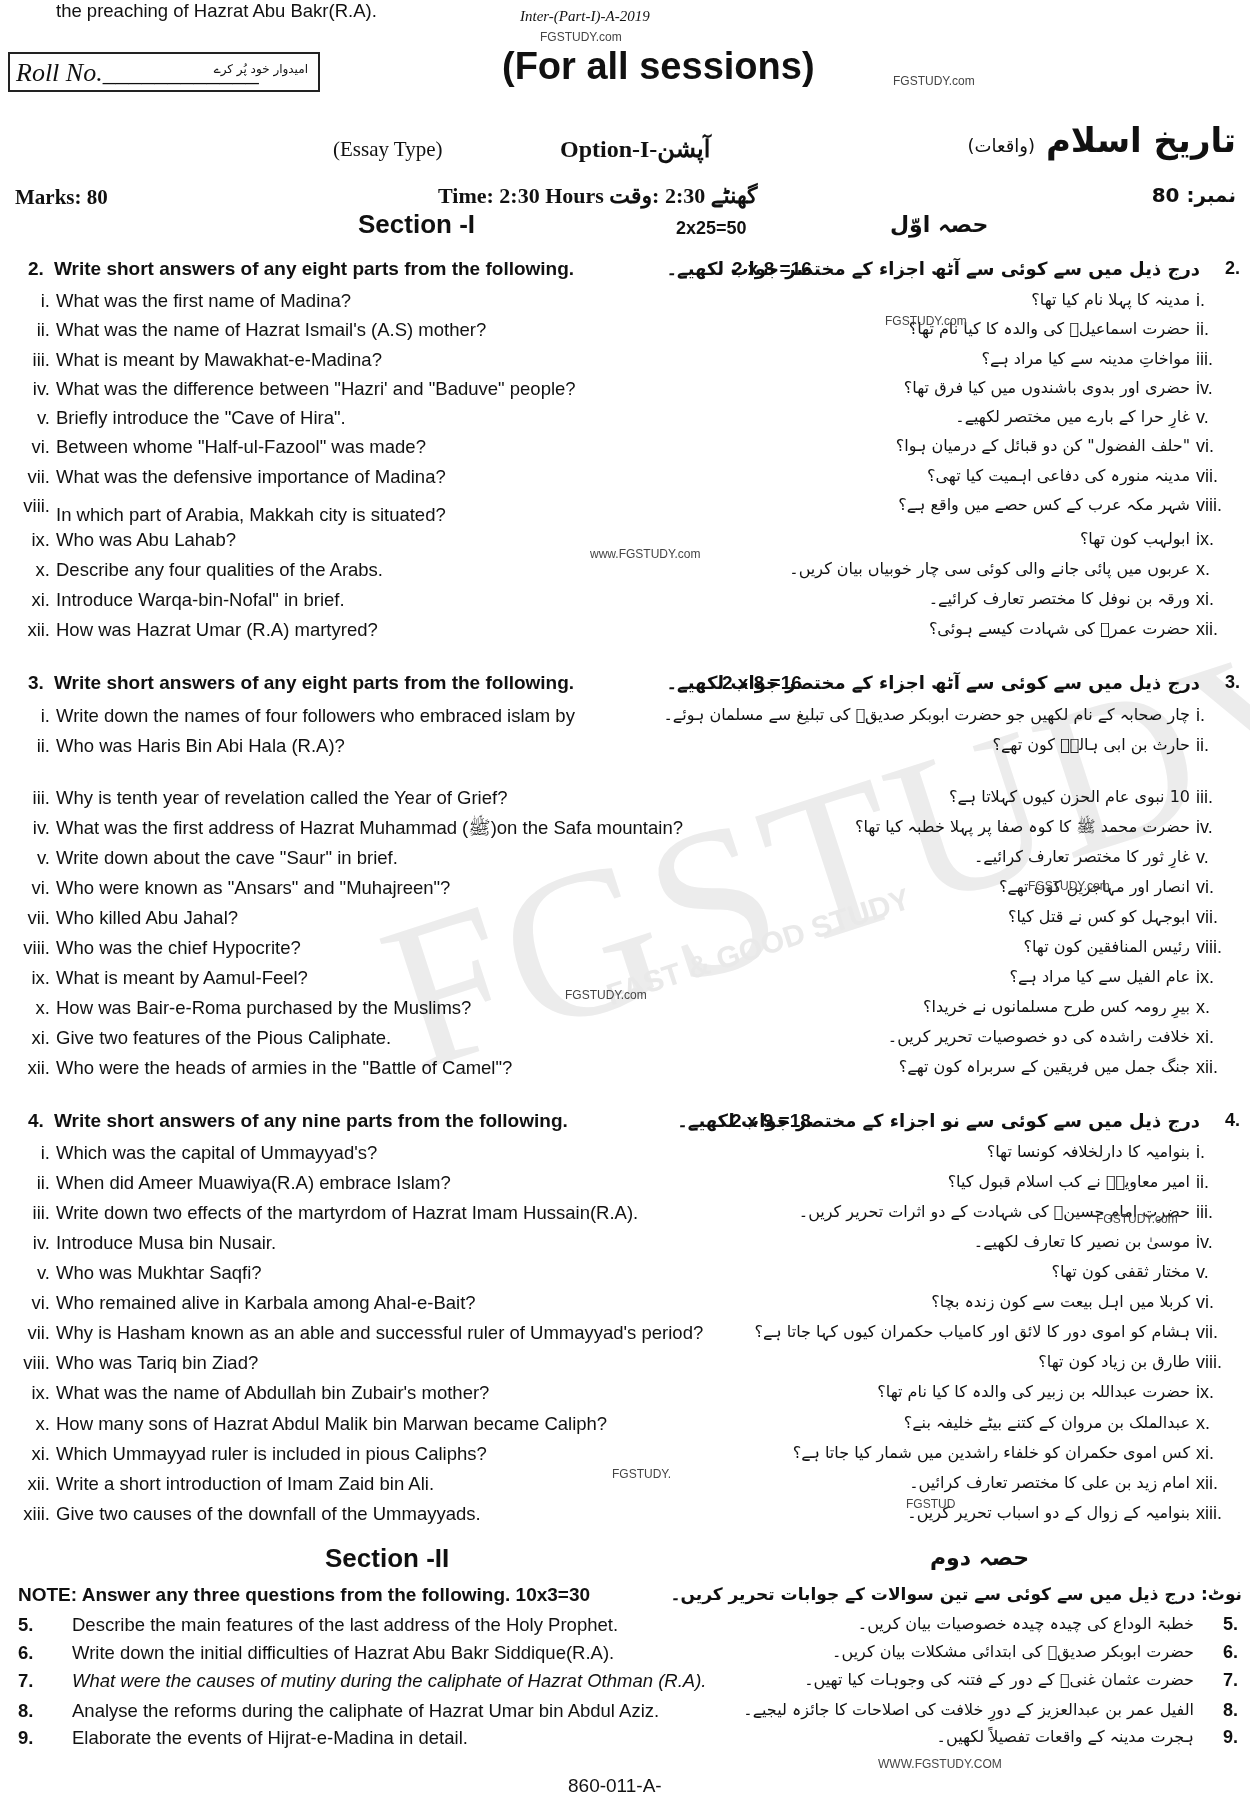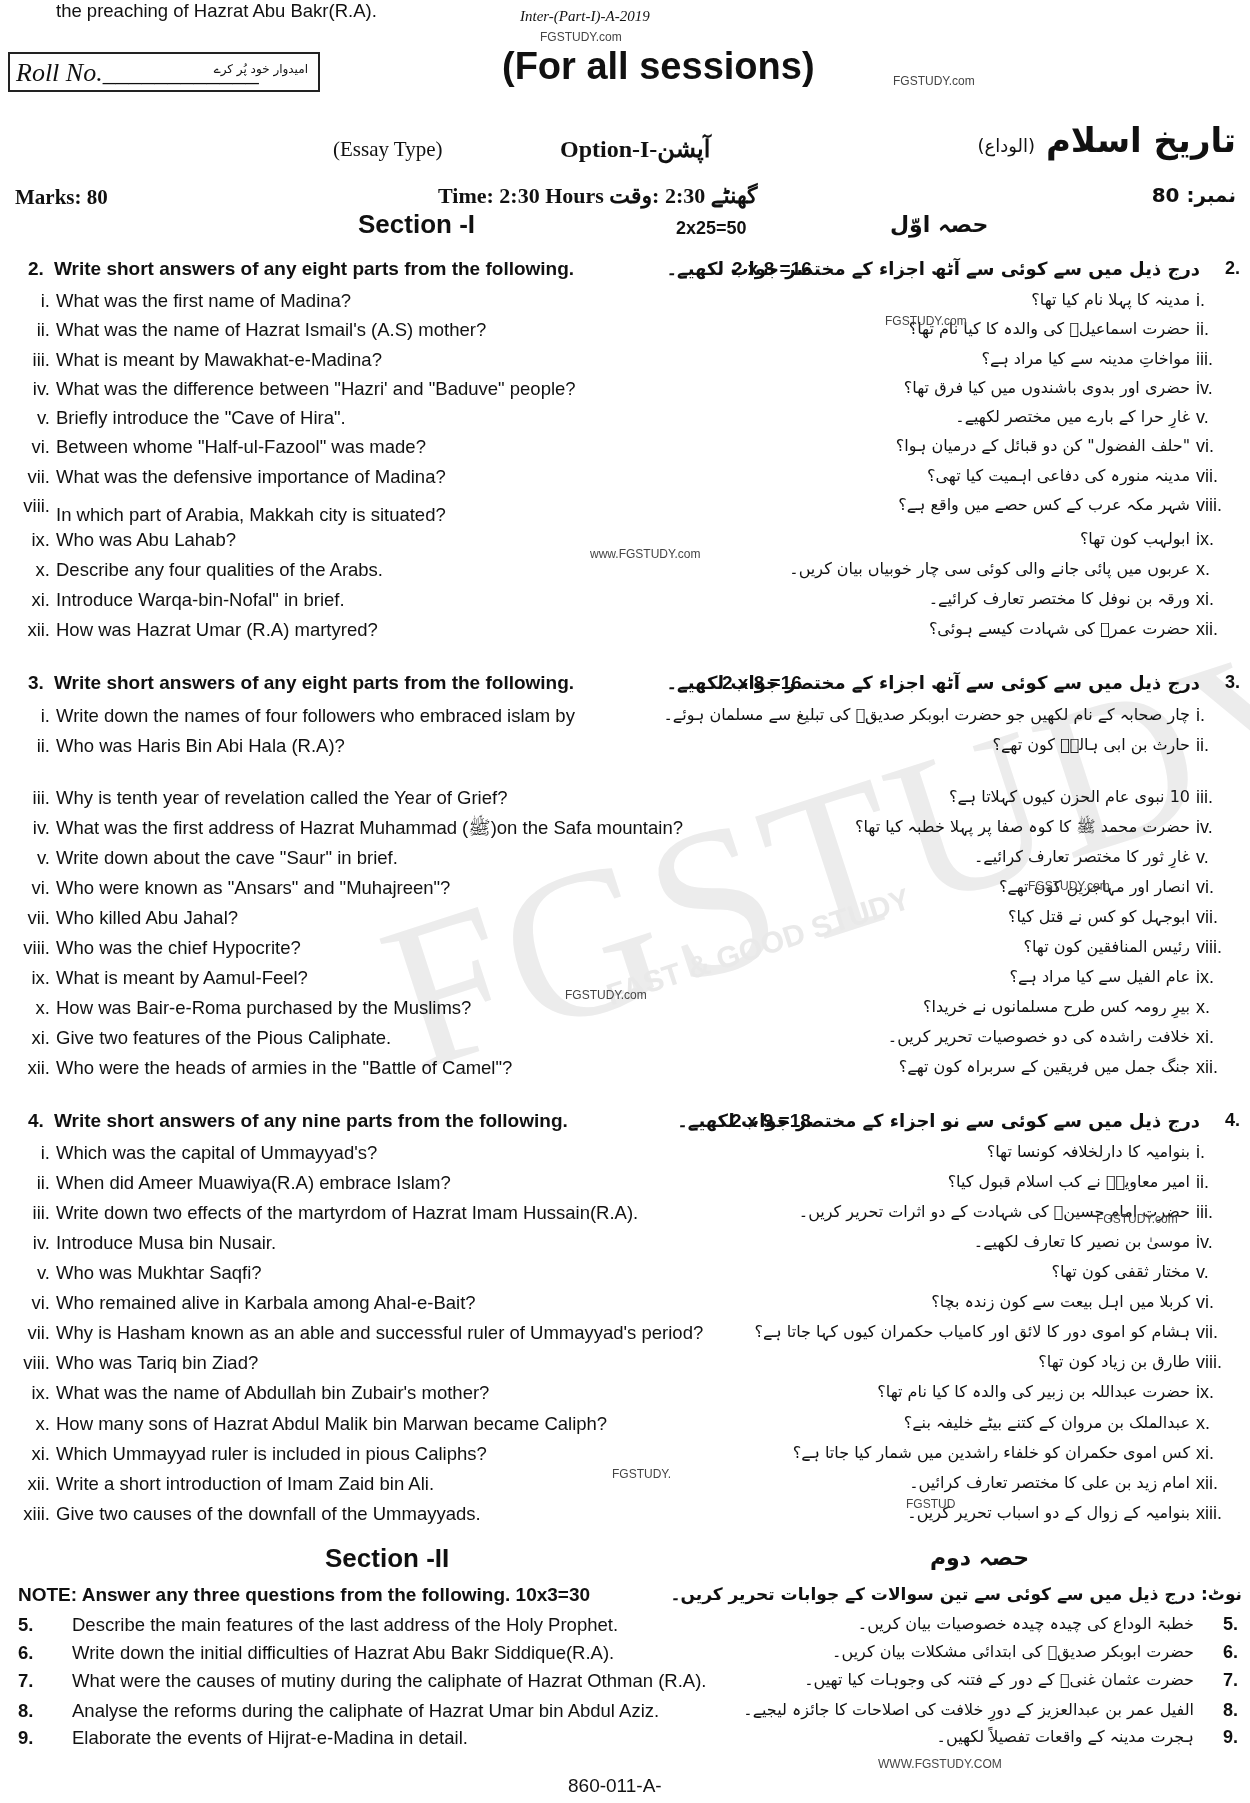--- a/index.html
+++ b/index.html
@@ -45,21 +45,21 @@
   <div class="abs rollbox">
     <span class="lbl">Roll No.____________</span>
     <span class="ur urdu">امیدوار خود پُر کرے</span>
   </div>
   <div class="abs sessions">(For all sessions)</div>
   <div class="abs wm" style="left:893px;top:74px;">FGSTUDY.com</div>
 
   <div class="abs subtitle">(Essay Type)</div>
   <div class="abs option">Option-I-آپشن</div>
   <div class="abs urdu ur-title">تاریخ اسلام</div>
-  <div class="abs urdu ur-sub">(الوداع)</div>
+  <div class="abs urdu ur-sub">(واقعات)</div>
 
   <div class="abs marks">Marks: 80</div>
   <div class="abs time">Time: 2:30 Hours گھنٹے 2:30 :وقت</div>
   <div class="abs urdu ur-marks">نمبر: 80</div>
 
   <div class="abs section" style="left:358px;top:209px;">Section -I</div>
   <div class="abs sec-marks" style="left:676px;top:218px;">2x25=50</div>
   <div class="abs urdu ur-head" style="left:890px;top:212px;font-size:22px;">حصہ اوّل</div>
 
   <div id="questions">
@@ -236,21 +236,21 @@
   <div id="long-questions">
       <div class="abs q-item" style="left:18px;top:1614px;font-weight:bold;">5.</div>
       <div class="abs q-item" style="left:72px;top:1614px;">Describe the main features of the last address of the Holy Prophet.</div>
       <div class="abs urdu ur-row" style="right:56px;top:1614px;">خطبۃ الوداع کی چیدہ چیدہ خصوصیات بیان کریں۔</div>
       <div class="abs ur-num" style="right:12px;top:1614px;font-weight:bold;">5.</div>
       <div class="abs q-item" style="left:18px;top:1642px;font-weight:bold;">6.</div>
       <div class="abs q-item" style="left:72px;top:1642px;">Write down the initial difficulties of Hazrat Abu Bakr Siddique(R.A).</div>
       <div class="abs urdu ur-row" style="right:56px;top:1642px;">حضرت ابوبکر صدیقؓ کی ابتدائی مشکلات بیان کریں۔</div>
       <div class="abs ur-num" style="right:12px;top:1642px;font-weight:bold;">6.</div>
       <div class="abs q-item" style="left:18px;top:1670px;font-weight:bold;">7.</div>
-      <div class="abs q-item" style="left:72px;top:1670px;">What were the causes of mutiny during the caliphate of Hazrat Othman (R.A).</div>
+      <div class="abs q-item" style="left:72px;top:1670px;font-style:italic;">What were the causes of mutiny during the caliphate of Hazrat Othman (R.A).</div>
       <div class="abs urdu ur-row" style="right:56px;top:1670px;">حضرت عثمان غنیؓ کے دور کے فتنہ کی وجوہات کیا تھیں۔</div>
       <div class="abs ur-num" style="right:12px;top:1670px;font-weight:bold;">7.</div>
       <div class="abs q-item" style="left:18px;top:1700px;font-weight:bold;">8.</div>
       <div class="abs q-item" style="left:72px;top:1700px;">Analyse the reforms during the caliphate of Hazrat Umar bin Abdul Aziz.</div>
       <div class="abs urdu ur-row" style="right:56px;top:1700px;">الفیل عمر بن عبدالعزیز کے دورِ خلافت کی اصلاحات کا جائزہ لیجیے۔</div>
       <div class="abs ur-num" style="right:12px;top:1700px;font-weight:bold;">8.</div>
       <div class="abs q-item" style="left:18px;top:1727px;font-weight:bold;">9.</div>
       <div class="abs q-item" style="left:72px;top:1727px;">Elaborate the events of Hijrat-e-Madina in detail.</div>
       <div class="abs urdu ur-row" style="right:56px;top:1727px;">ہجرت مدینہ کے واقعات تفصیلاً لکھیں۔</div>
       <div class="abs ur-num" style="right:12px;top:1727px;font-weight:bold;">9.</div>

